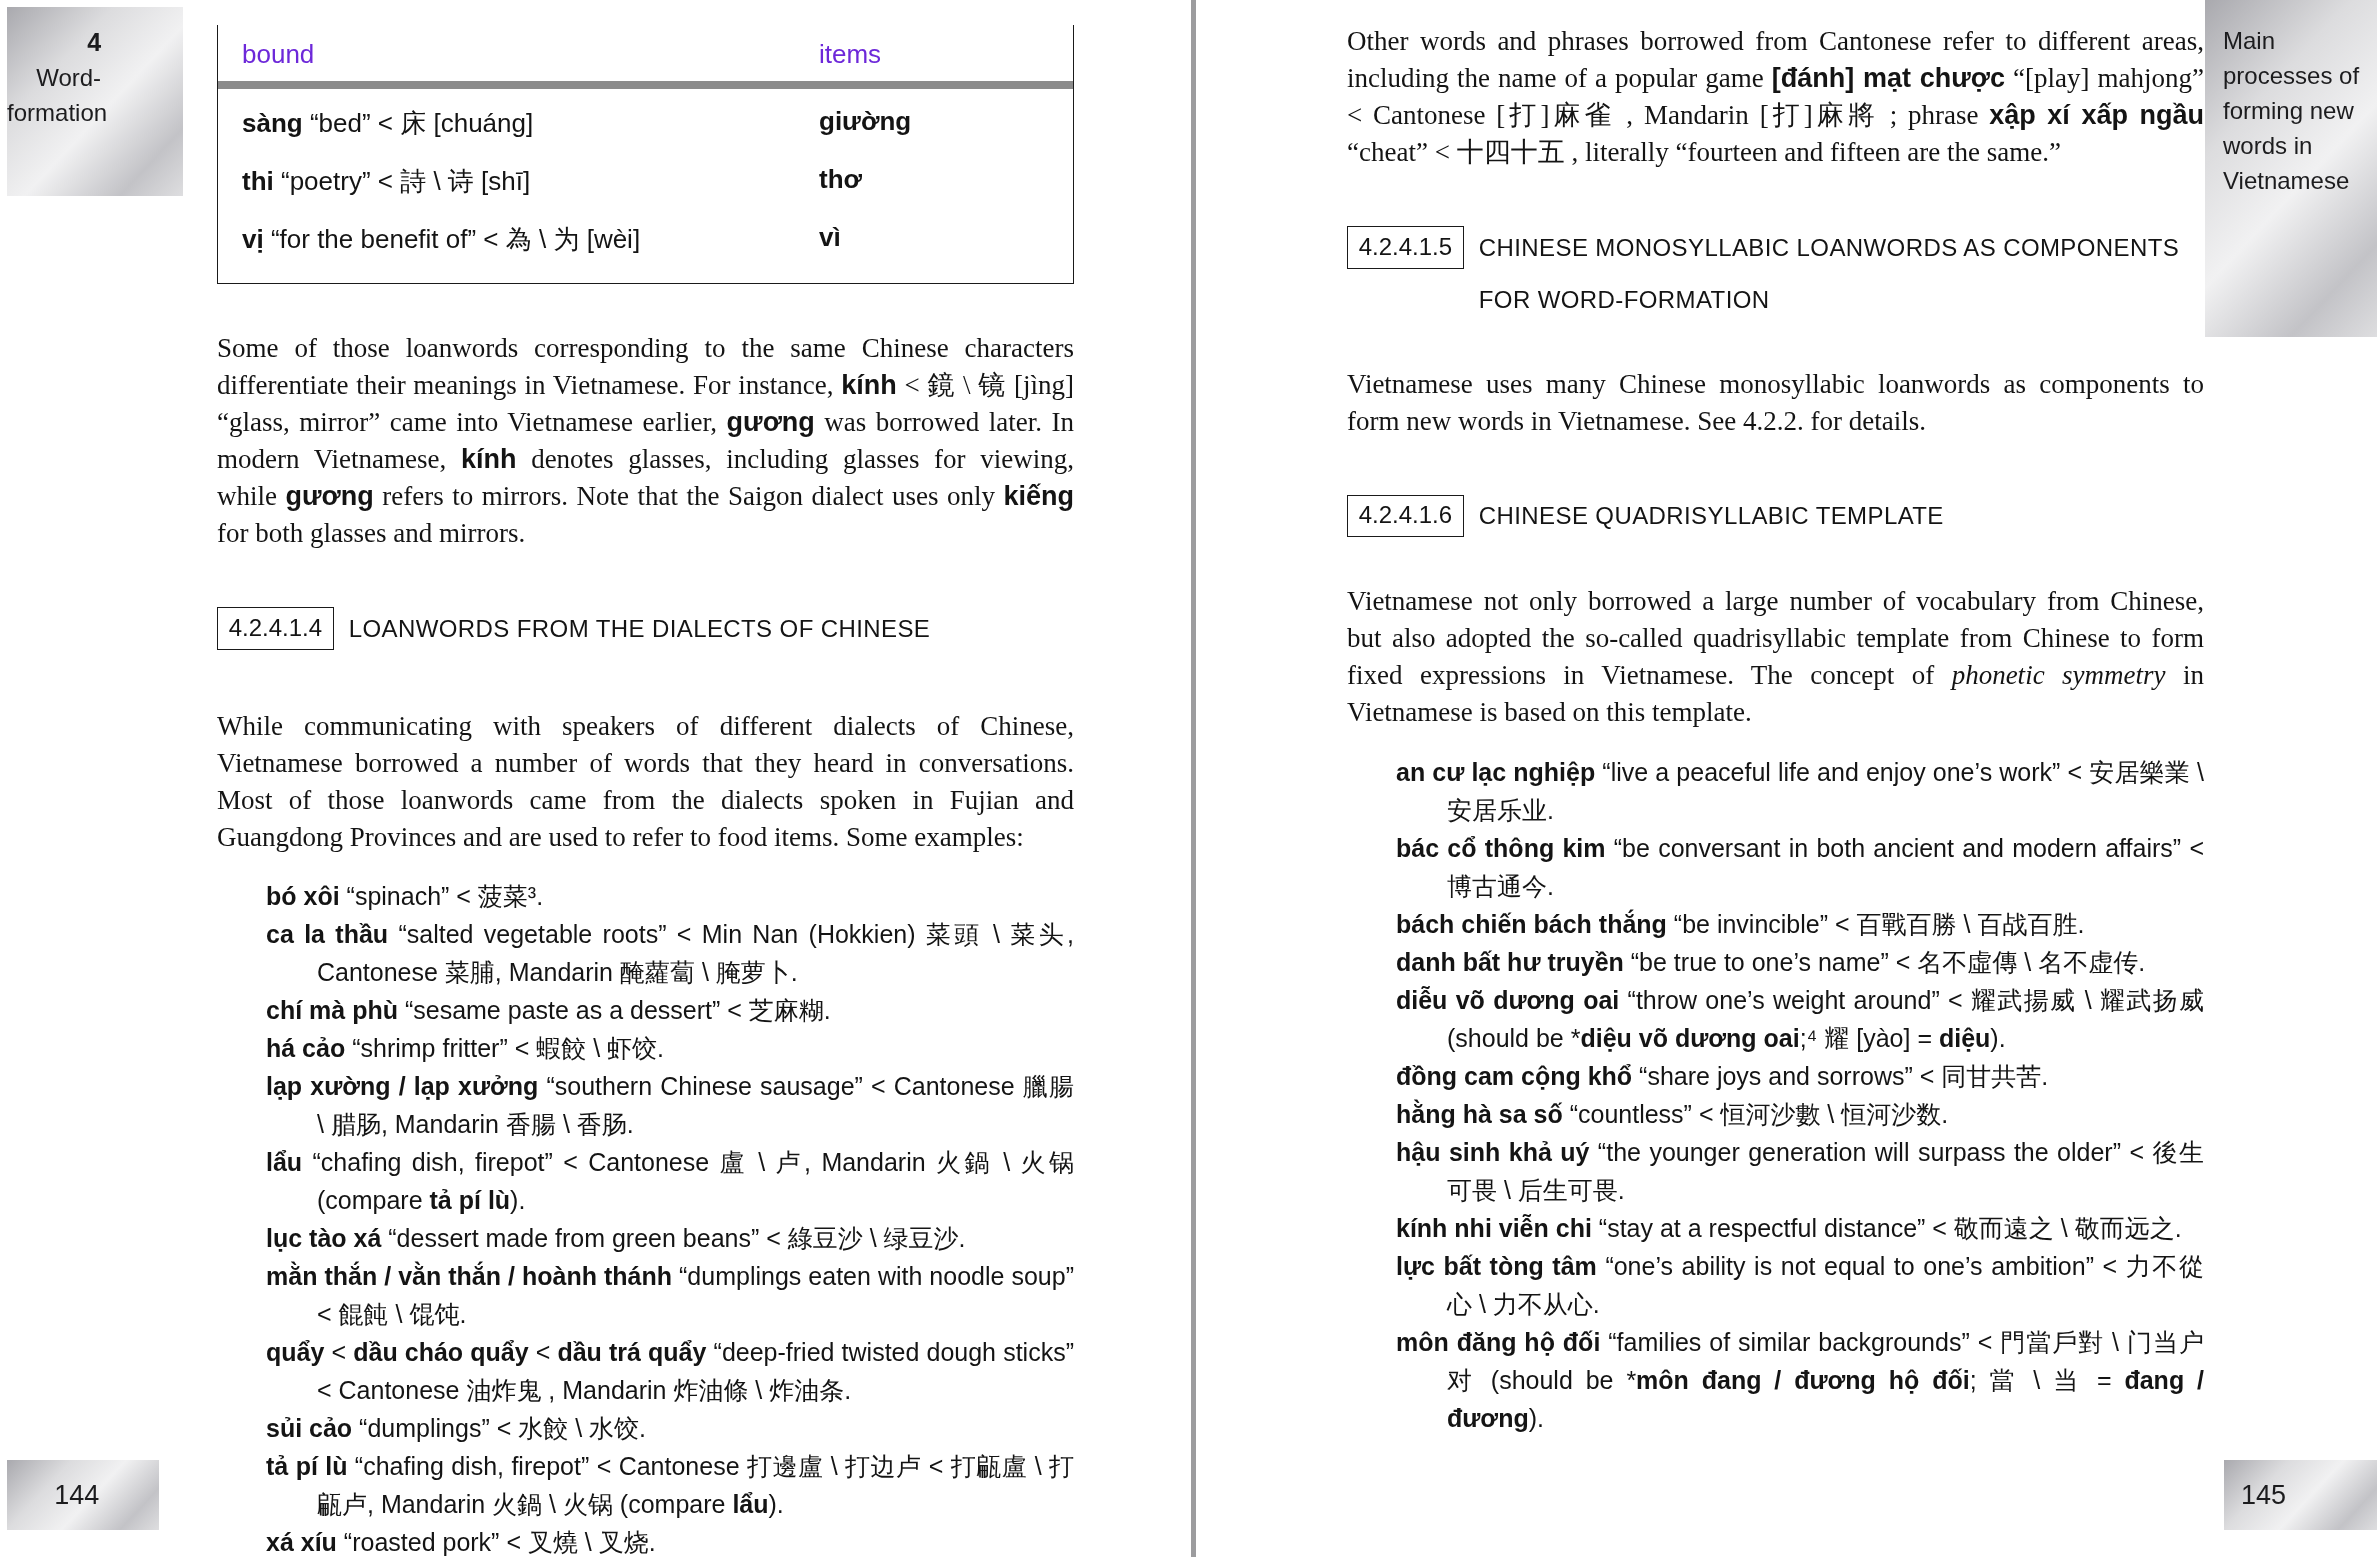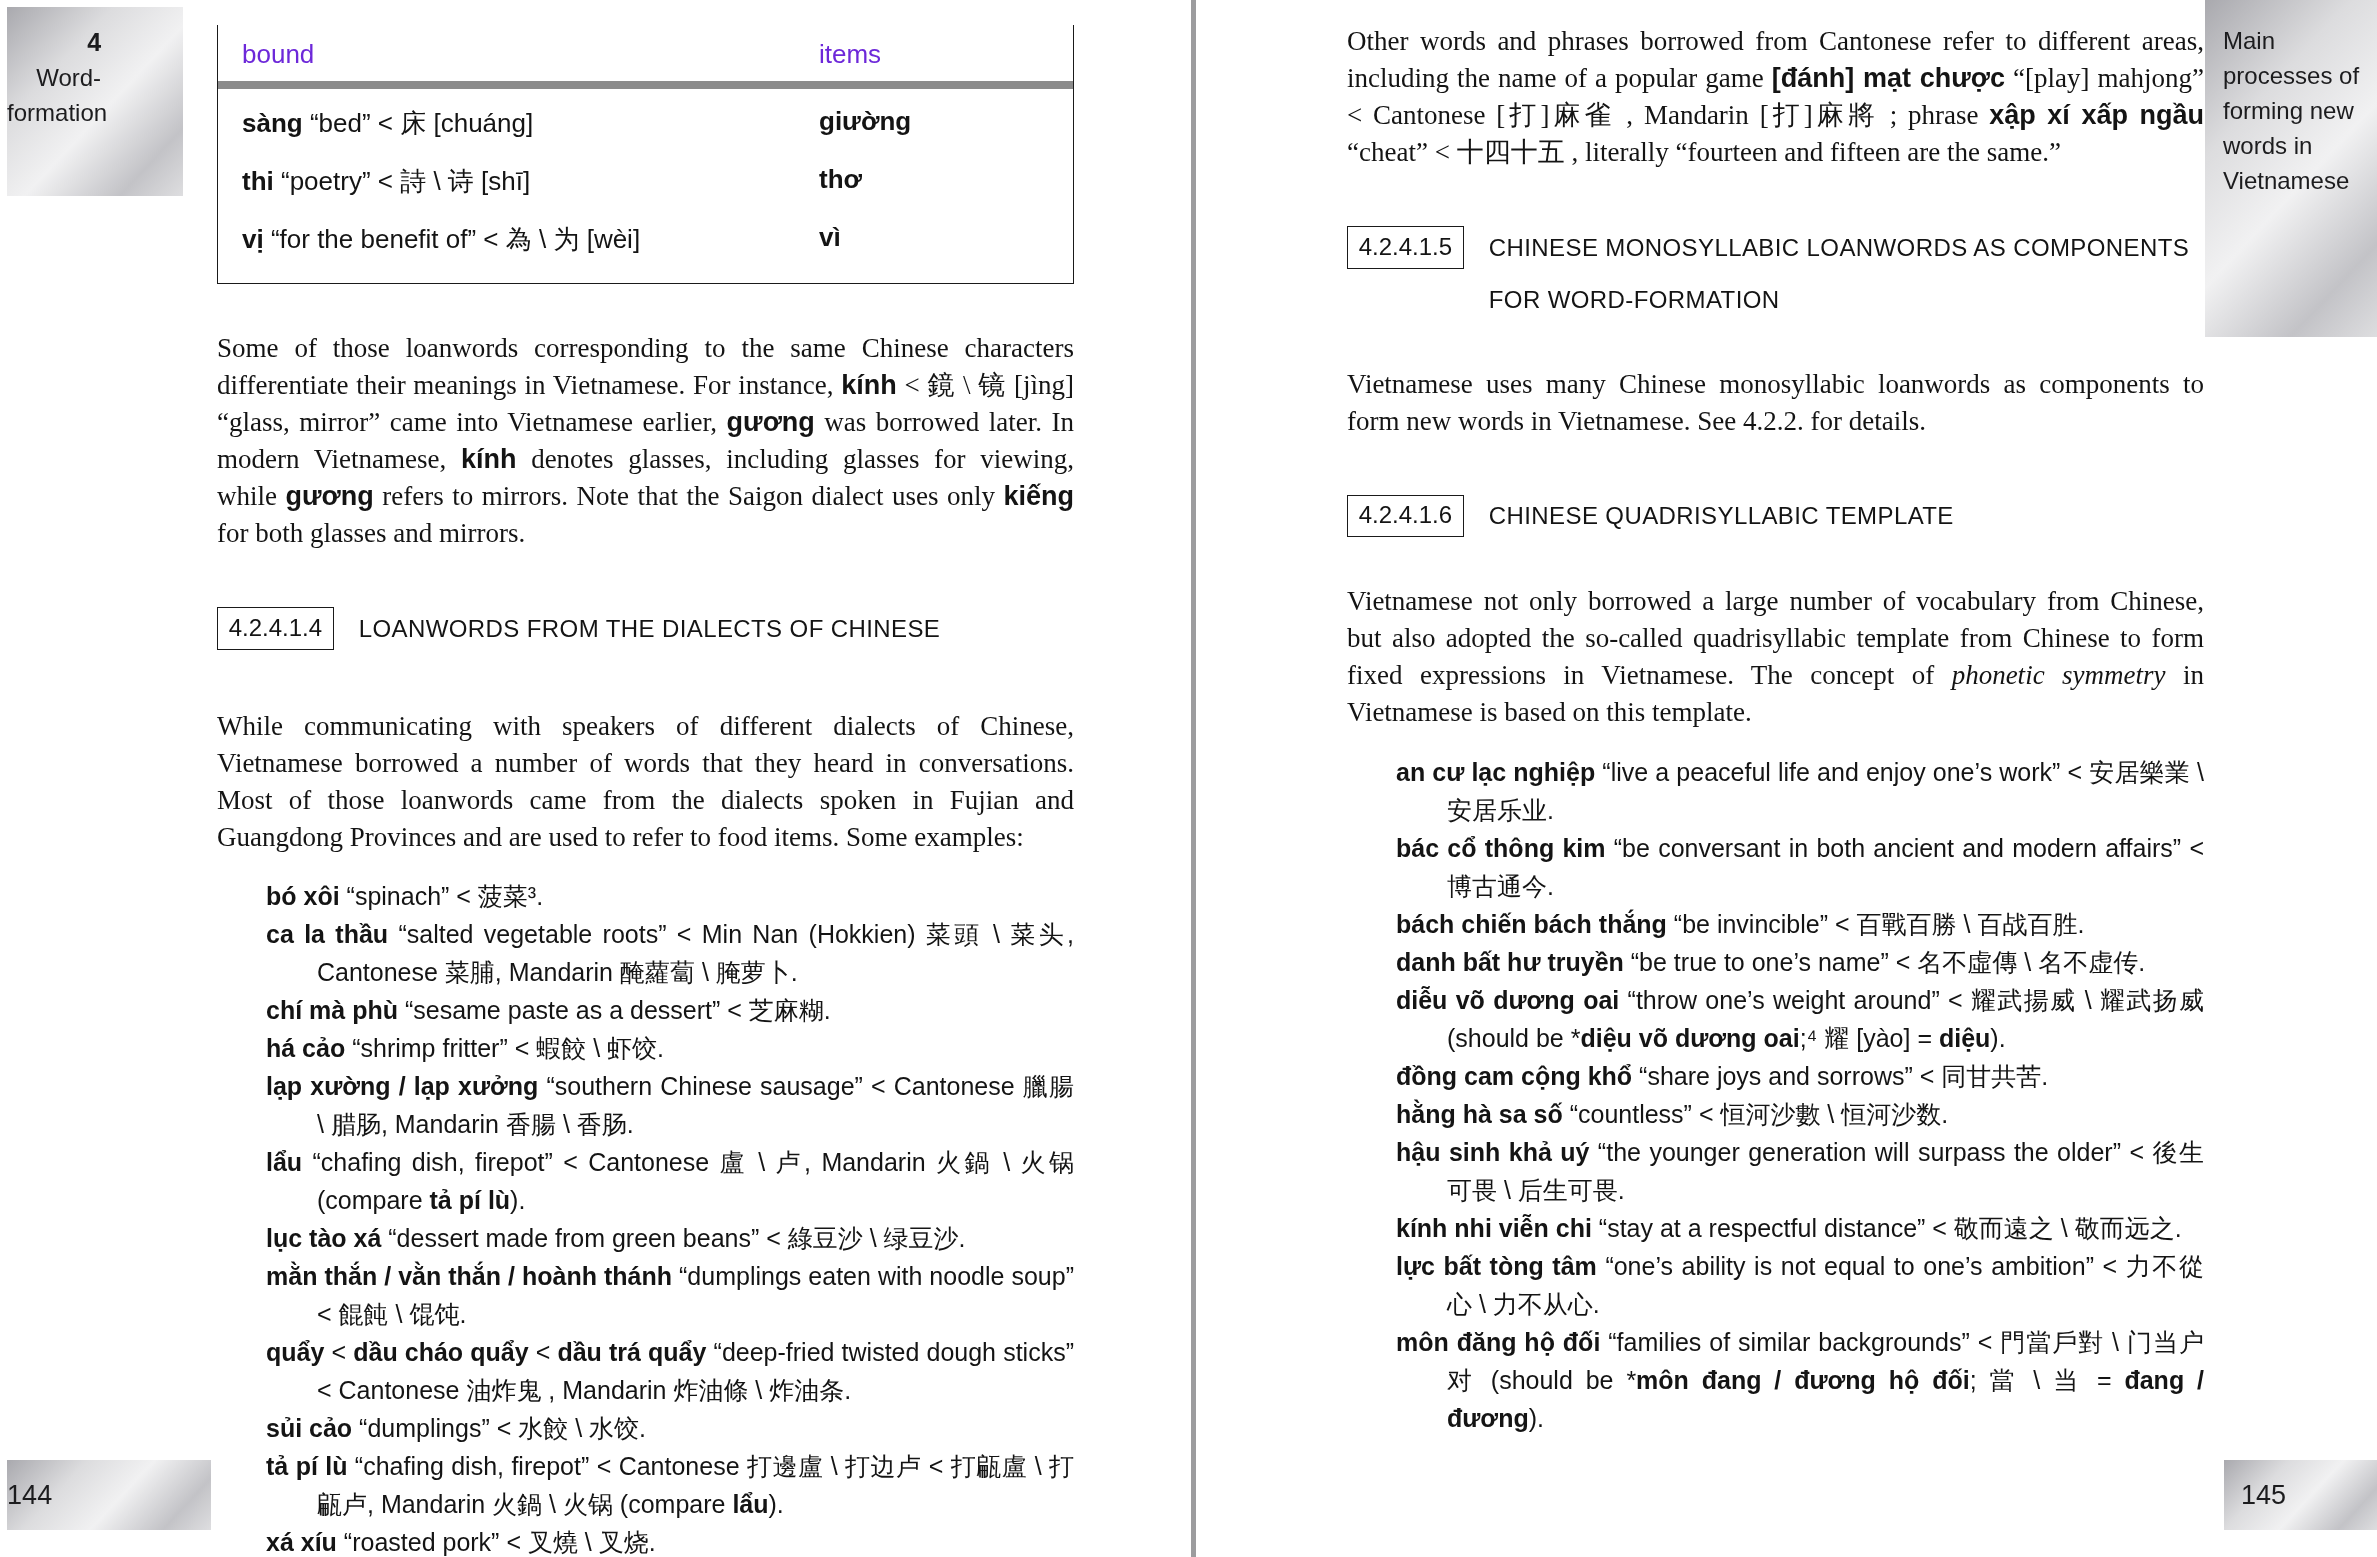--- a/index.html
+++ b/index.html
@@ -13,21 +13,21 @@
 
   
   .tab{position:absolute;background:linear-gradient(133deg,#a9a9ae 0%,#dcdcde 30%,#f1f1f2 55%,#c3c3c7 82%,#dedee0 100%);
        font-family:"Liberation Sans","DejaVu Sans",sans-serif;color:#1c1c1e;}
   .tab-topleft{left:7.1px;top:7.1px;width:176px;height:189px;text-align:right;box-sizing:border-box;
                padding:18px 82px 0 0;font-size:24px;line-height:35px;}
   .tab-topleft .tab-num{font-weight:700;font-size:25px;}
   .tab-topright{left:2205px;top:0;width:173px;height:337px;box-sizing:border-box;
                 padding:23px 9px 16px 18px;font-size:24px;line-height:35px;}
   .pagenum{font-size:27px;line-height:70px;}
-  .pagenum-left{left:7.1px;top:1460px;width:204px;height:70px;text-align:left;box-sizing:border-box;padding-right:12.5px;}
+  .pagenum-left{left:7.1px;top:1460px;width:152px;height:70px;text-align:center;box-sizing:border-box;padding-right:12.5px;}
   .pagenum-right{left:2224px;top:1460px;width:153px;height:70px;text-align:left;box-sizing:border-box;padding-left:17px;}
 
   
   .extable{margin-top:25px;border-left:1.8px solid #1a1a1a;border-right:1.8px solid #1a1a1a;
            border-bottom:1.8px solid #1a1a1a;font-family:"Liberation Sans","DejaVu Sans",sans-serif;
            font-size:26px;box-sizing:border-box;}
   .extable-head{display:grid;grid-template-columns:577px 1fr;padding:14.3px 0 10.7px 24px;
                 border-bottom:8px solid #8b8b8b;color:#6d28d9;}
   .extable-body{padding:5.3px 0 14.3px 24px;}
   .tr{display:grid;grid-template-columns:577px 1fr;padding:11.6px 0;}
@@ -37,21 +37,21 @@
   .body-para{font-family:"Liberation Serif","DejaVu Serif",serif;font-size:27px;line-height:37px;
              text-align:justify;margin:0;}
   .mt-p1l{margin-top:46px;} .mt-p2l{margin-top:58px;}
   .mt-p1r{margin-top:23px;} .mt-pr{margin-top:46px;} .mt-pr2{margin-top:30px;}
 
   
   .s-b{font-family:"Liberation Sans","DejaVu Sans",sans-serif;font-weight:700;}
   .s-i{font-style:italic;}
 
   
-  .section-head{display:flex;align-items:flex-start;gap:25px;margin-top:55px;
+  .section-head{display:flex;align-items:flex-start;gap:15px;margin-top:55px;
                 font-family:"Liberation Sans","DejaVu Sans",sans-serif;}
   .sec-code{border:1.8px solid #1a1a1a;padding:3.6px 10.7px 5.3px;font-size:24px;line-height:32px;white-space:nowrap;}
   .sec-title{font-size:24px;letter-spacing:0.4px;padding-top:0.9px;}
   .sec-line{display:block;line-height:41px;}
   .sec-line + .sec-line{margin-top:10.7px;}
 
   
   .examples{margin-top:21.4px;margin-left:49px;font-family:"Liberation Sans","DejaVu Sans",sans-serif;
             font-size:25px;line-height:38px;text-align:justify;}
   .ex{padding-left:51px;text-indent:-51px;}

